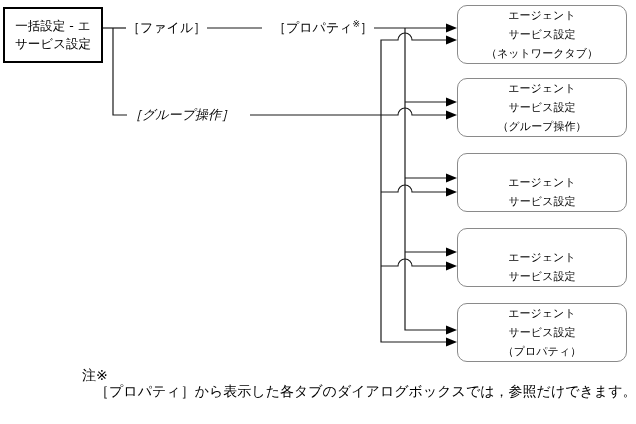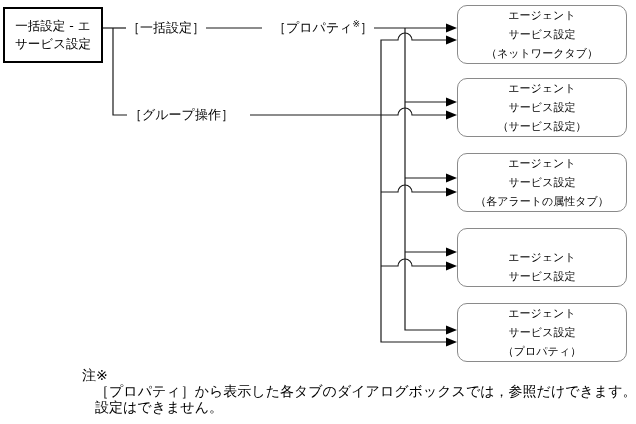--- a/index.html
+++ b/index.html
@@ -57,21 +57,21 @@
     white-space: nowrap;
     background: #ffffff;
     padding: 0 1px;
   }
   .menu-label sup {
     font-size: 9px;
     line-height: 0;
   }
   #label-file   { left: 126px; top: 28px; }
   #label-props  { left: 272px; top: 28px; }
-  #label-group  { left: 128px; top: 115px; }
+  #label-group  { left: 128px; top: 115px; font-style: italic; }
   .target-box {
     position: absolute;
     left: 457px;
     width: 168px;
     height: 57px;
     border: 1px solid #8a8a8a;
     border-radius: 10px;
     background: #ffffff;
     display: flex;
     flex-direction: column;
@@ -132,59 +132,57 @@
       <polygon points="446,337.5 457,342 446,346.5"></polygon>
     </g>
   </svg>
 
   <div class="root-box">
     <div>一括設定 - エ</div>
     <div>サービス設定</div>
   </div>
 
   <div class="menu-label" id="label-file">
-    <span>［一括設定］</span>
+    <span>［ファイル］</span>
   </div>
 
   <div class="menu-label" id="label-props">
     <span>［プロパティ</span><sup>※</sup><span>］</span>
   </div>
 
   <div class="menu-label" id="label-group">
     <span>［グループ操作］</span>
   </div>
 
   <div class="target-box" id="target-0">
     <div>エージェント</div>
     <div>サービス設定</div>
     <div>（ネットワークタブ）</div>
   </div>
 
   <div class="target-box" id="target-1">
     <div>エージェント</div>
     <div>サービス設定</div>
-    <div>（サービス設定）</div>
+    <div>（グループ操作）</div>
   </div>
 
   <div class="target-box" id="target-2">
     <div>エージェント</div>
     <div>サービス設定</div>
-    <div>（各アラートの属性タブ）</div>
   </div>
 
   <div class="target-box" id="target-3">
     <div>エージェント</div>
     <div>サービス設定</div>
   </div>
 
   <div class="target-box" id="target-4">
     <div>エージェント</div>
     <div>サービス設定</div>
     <div>（プロパティ）</div>
   </div>
 
   <div class="note">
     <div>注※</div>
     <div class="indented">［プロパティ］から表示した各タブのダイアログボックスでは，参照だけできます。</div>
-    <div class="indented">設定はできません。</div>
   </div>
 
 </div>
 
 </body></html>

